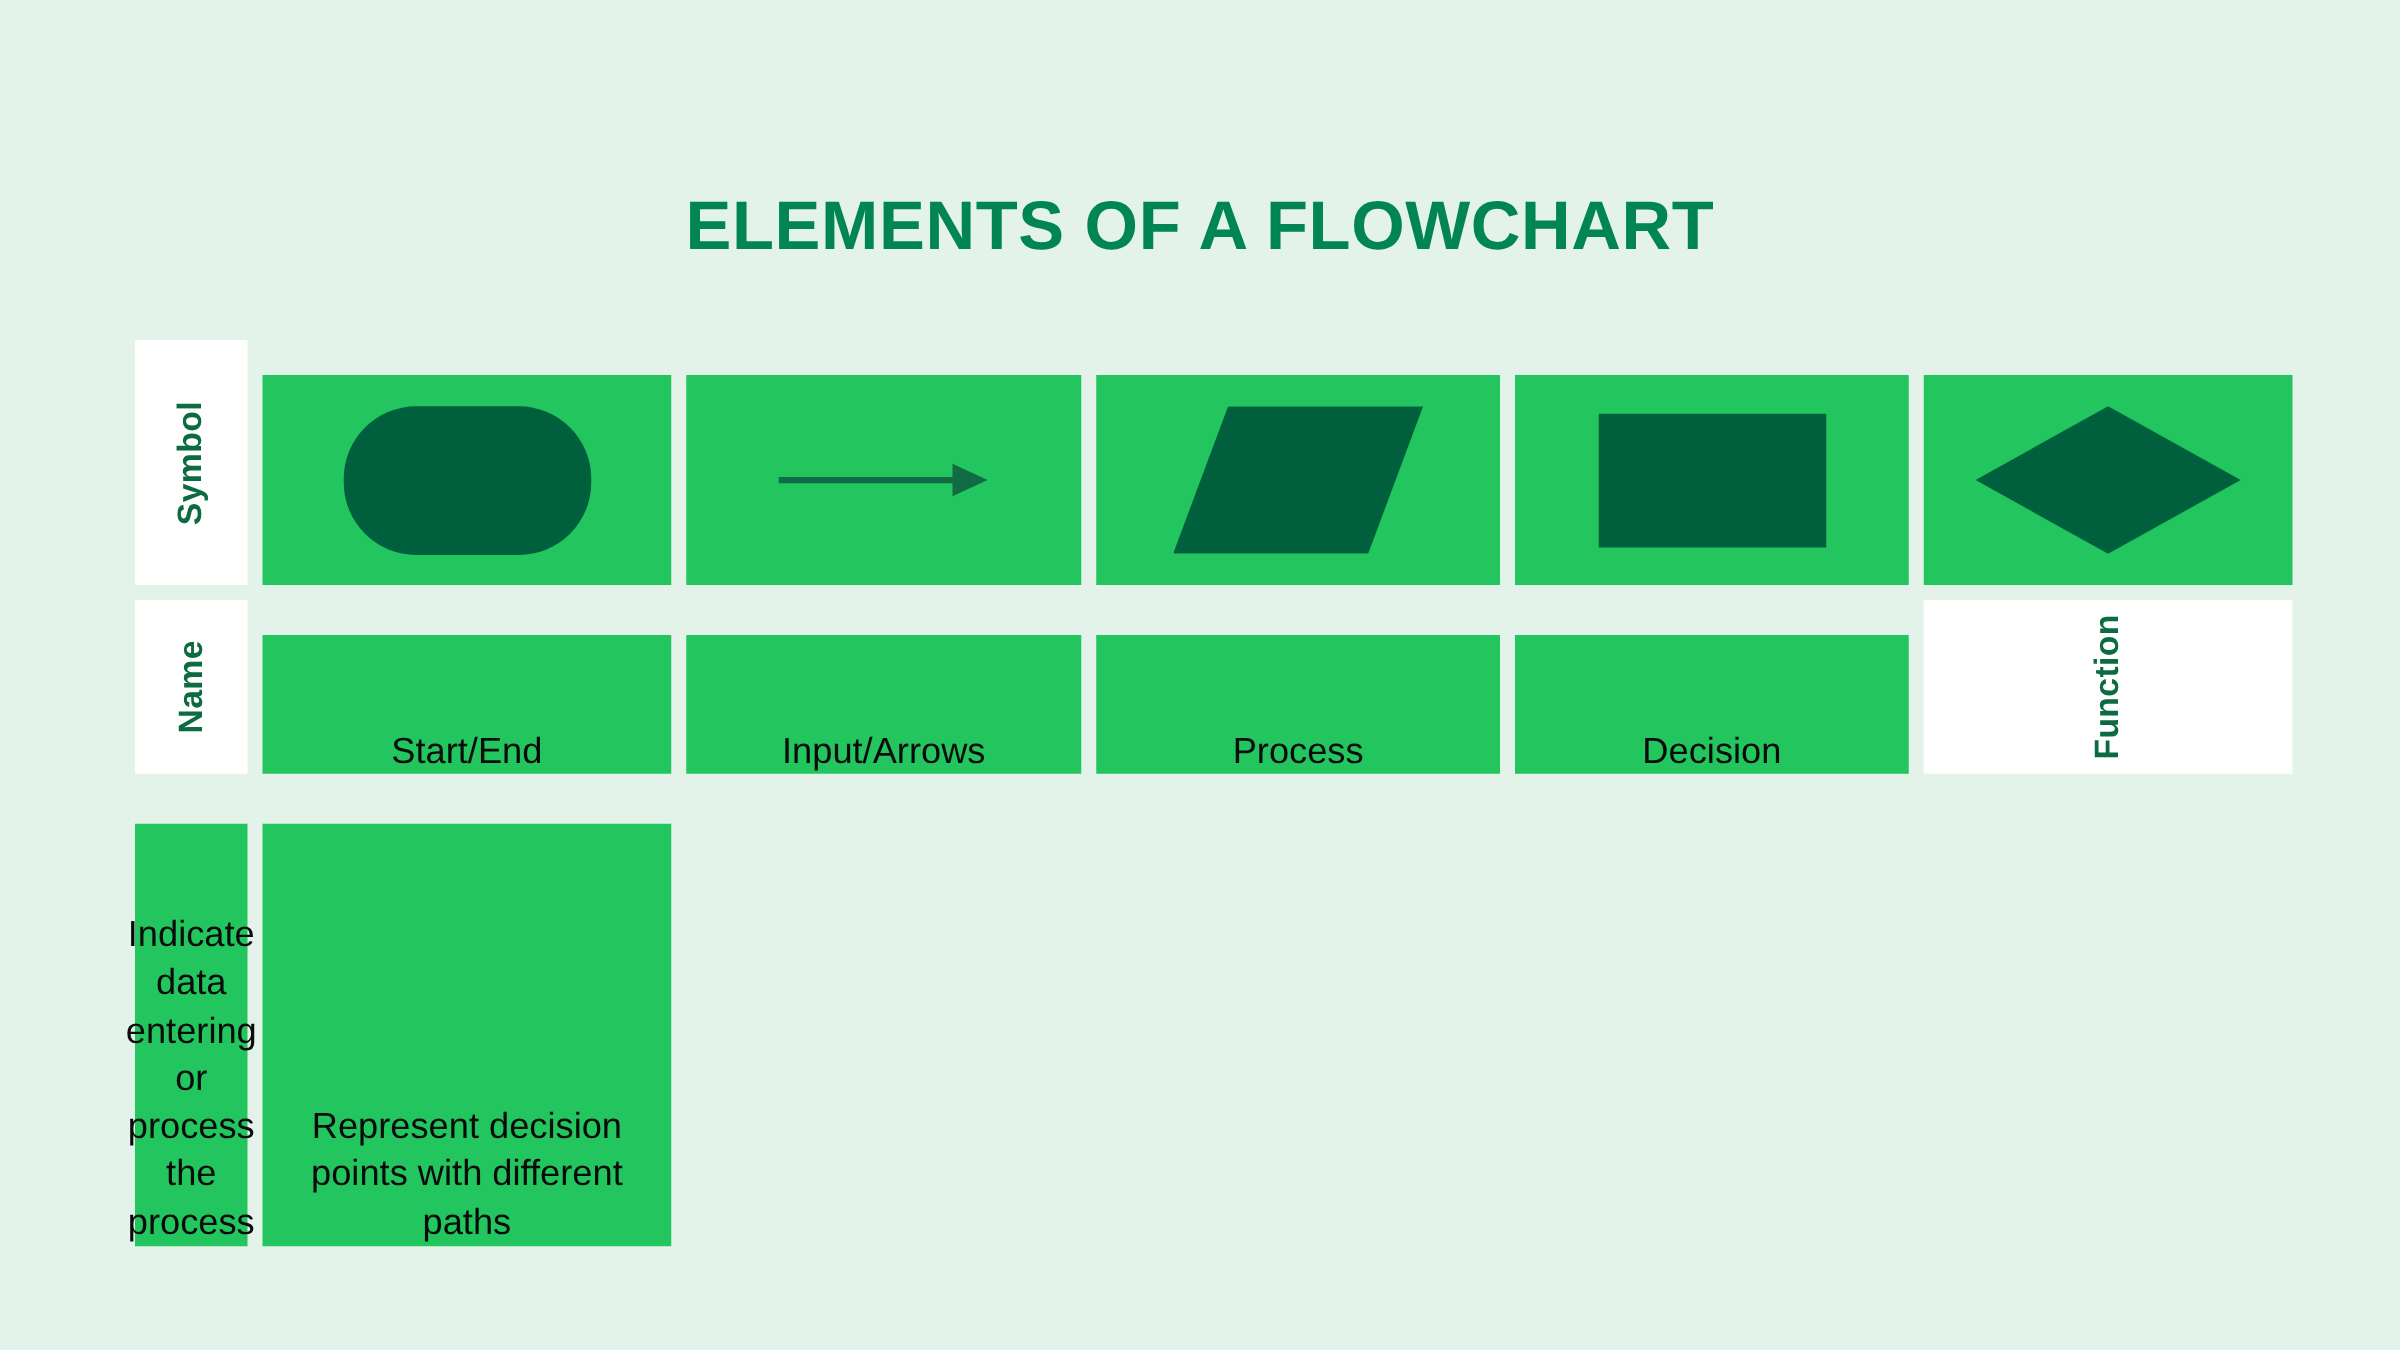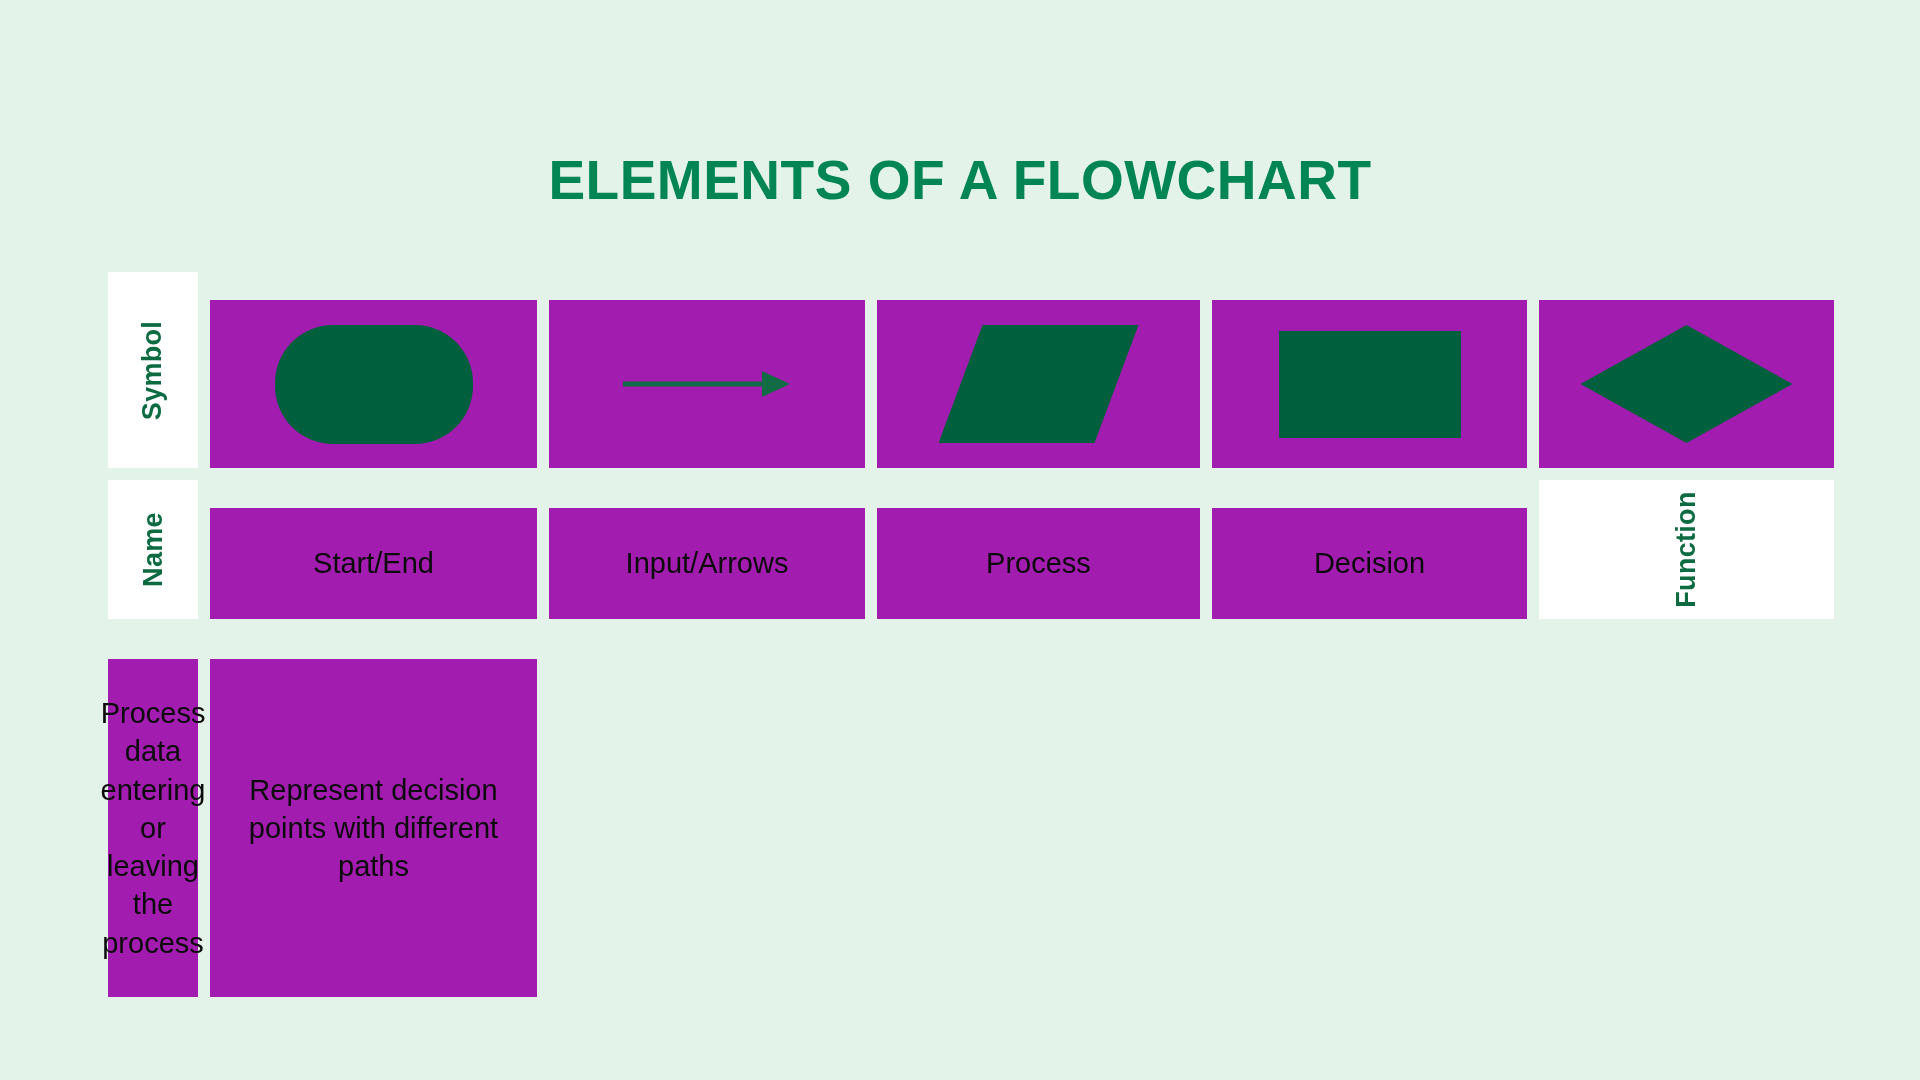--- a/index.html
+++ b/index.html
@@ -44,23 +44,23 @@
     top: 272px;
     width: 1714px;
     display: grid;
     grid-template-columns: 90px 327px 316px 323px 315px 295px;
     grid-template-rows: 196px 139px 366px;
     column-gap: 12px;
     row-gap: 12px;
   }
 
   .cell {
-    background: #a21caf;
+    background: #22c55e;
     display: flex;
-    align-items: center;
+    align-items: flex-end;
     justify-content: center;
     box-sizing: border-box;
     margin-top: 28px;
   }
 
   .rowlabel {
     background: #ffffff;
     display: flex;
     align-items: center;
     justify-content: center;
@@ -199,20 +199,20 @@
     </div>
     <div class="cell">
       <div class="name-text">Decision</div>
     </div>
 
     <div class="rowlabel">
       <span>Function</span>
     </div>
 
     <div class="cell">
-      <div class="func-text">Process data entering or leaving the process</div>
+      <div class="func-text">Indicate data entering or process the process</div>
     </div>
     <div class="cell">
       <div class="func-text">Represent decision points with different paths</div>
     </div>
 
   </div>
 </div>
 
 </body></html>

